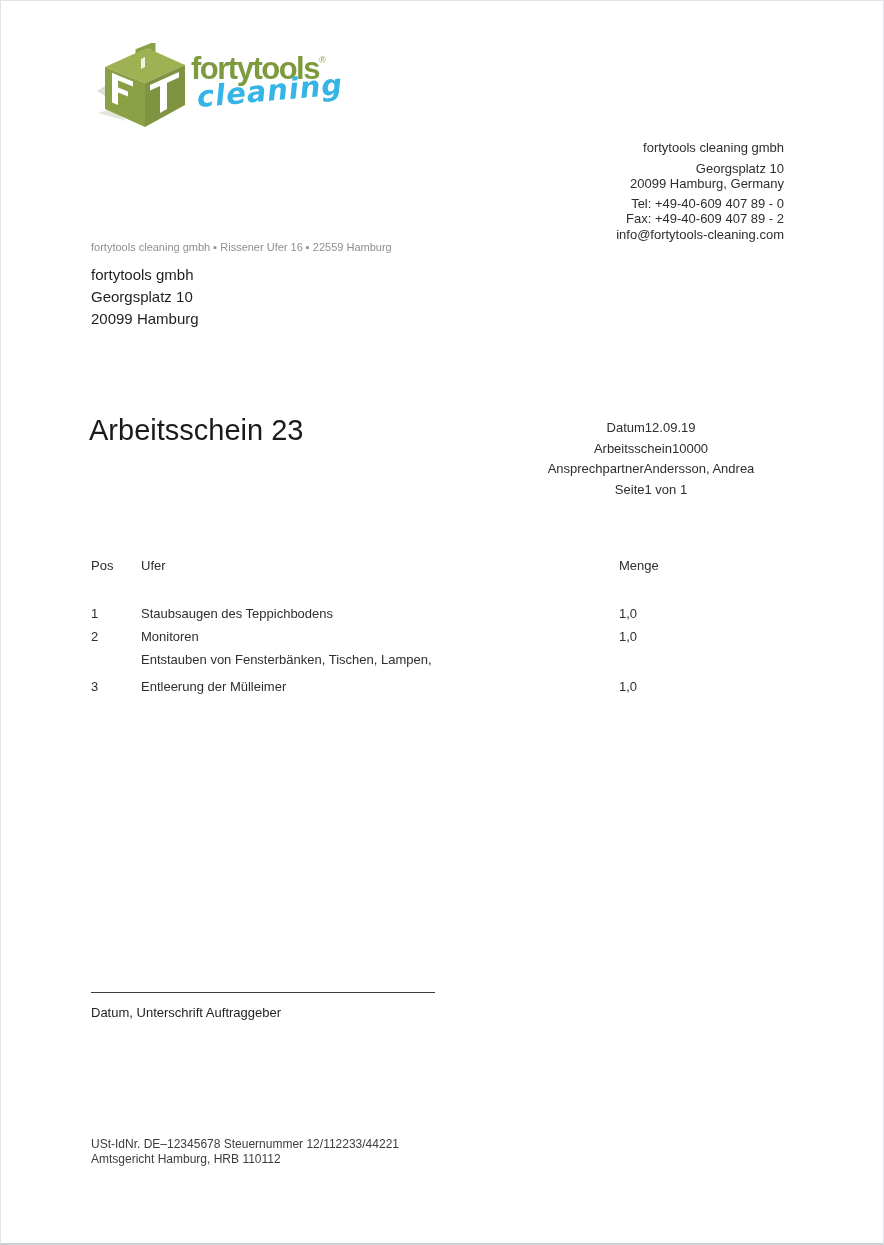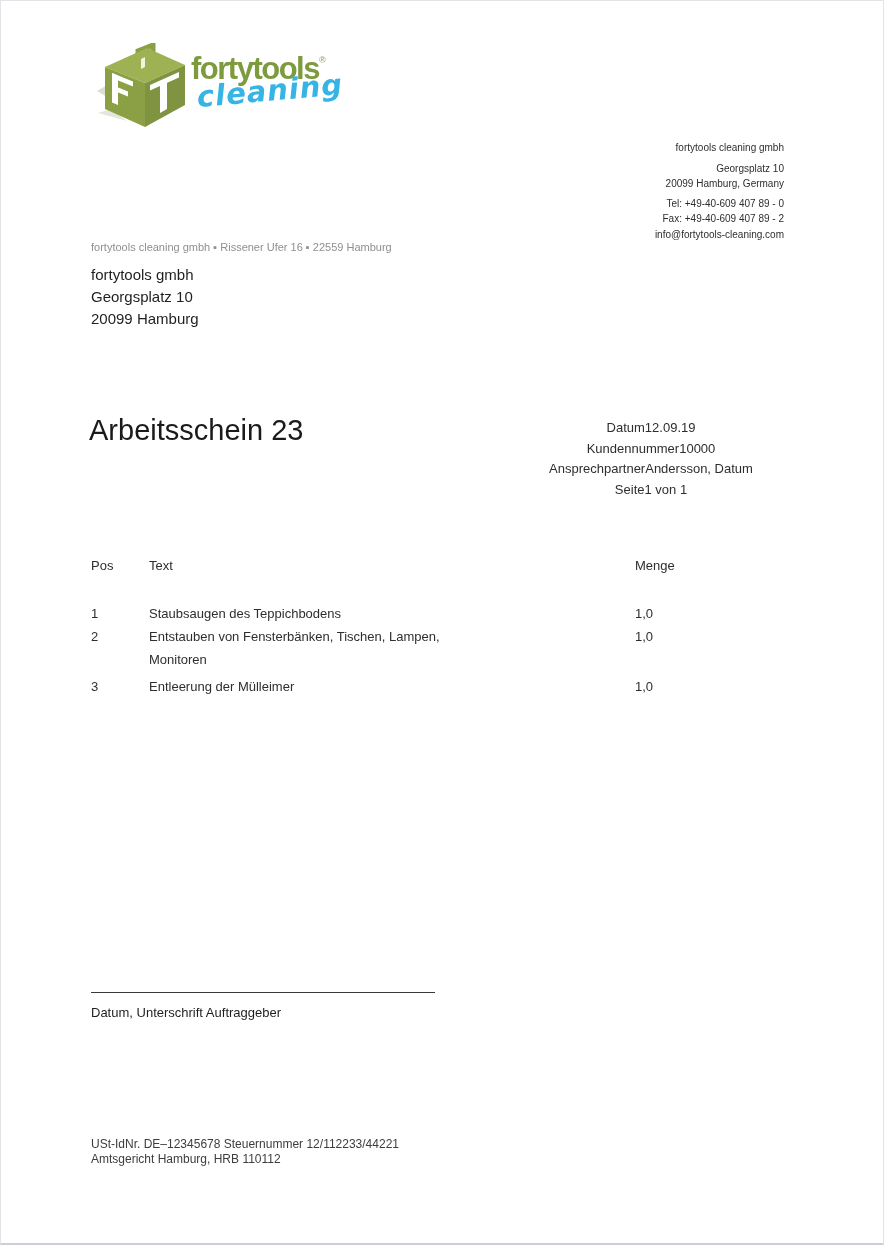--- a/index.html
+++ b/index.html
@@ -26,21 +26,21 @@
   .brand-sub{
     position:absolute;left:100px;top:37px;
     font-family:"DejaVu Sans","Liberation Sans",sans-serif;
     font-size:29px;font-weight:bold;font-style:italic;letter-spacing:1px;
     color:#35b4e5;transform:rotate(-5deg);transform-origin:left center;
     white-space:nowrap;
   }
   
   .company-block{
     position:absolute;top:139px;right:99px;
-    text-align:right;font-size:10px;line-height:15.5px;color:#2e2e2e;
+    text-align:right;font-size:13px;line-height:15.5px;color:#2e2e2e;
   }
   .company-block .grp-contact{margin-top:4px;}
   .company-block .co-name{margin-bottom:5px;}
   
   .sender-line{
     position:absolute;left:90px;top:240px;
     font-size:11px;color:#8f8f8f;white-space:nowrap;
   }
   .recipient{
     position:absolute;left:90px;top:263px;
@@ -52,21 +52,21 @@
     font-size:29px;font-weight:400;color:#1a1a1a;white-space:nowrap;
   }
   .meta-table{
     position:absolute;left:505px;top:417px;width:290px;
     font-size:13px;line-height:20.6px;color:#2e2e2e;
   }
   .meta-row{display:flex;justify-content:center;}
   
   .items{position:absolute;left:90px;top:556px;width:705px;font-size:13px;color:#2e2e2e;}
   .items-header,.item-row{
-    display:grid;grid-template-columns:50px 478px 1fr;line-height:17px;gap:8px;
+    display:grid;grid-template-columns:50px 478px 1fr;line-height:17px;
   }
   .items-body{margin-top:28px;}
   .item-row{line-height:23px;}
   .item-row + .item-row{margin-top:0;}
   .item-row.gap-before{margin-top:4px;}
   
   .sig-line{position:absolute;left:90px;top:991px;width:344px;border-top:1px solid #3a3a3a;height:0;}
   .sig-label{position:absolute;left:90px;top:1004px;font-size:13px;color:#1f1f1f;white-space:nowrap;}
   
   .footer{
@@ -126,52 +126,52 @@
   </div>
 
   <div class="doc-title">Arbeitsschein 23</div>
 
   <div class="meta-table">
     <div class="meta-row">
       <span>Datum</span>
       <span>12.09.19</span>
     </div>
     <div class="meta-row">
-      <span>Kundennummer</span>
+      <span>Arbeitsschein</span>
       <span>10000</span>
     </div>
     <div class="meta-row">
       <span>Ansprechpartner</span>
-      <span>Andersson, Datum</span>
+      <span>Andersson, Andrea</span>
     </div>
     <div class="meta-row">
       <span>Seite</span>
       <span>1 von 1</span>
     </div>
   </div>
 
   <div class="items">
     <div class="items-header">
       <div>Pos</div>
-      <div>Text</div>
+      <div>Ufer</div>
       <div>Menge</div>
     </div>
     <div class="items-body">
       <div class="item-row">
         <div>1</div>
         <div>
           <div>Staubsaugen des Teppichbodens</div>
         </div>
         <div>1,0</div>
       </div>
       <div class="item-row">
         <div>2</div>
         <div>
+          <div>Monitoren</div>
           <div>Entstauben von Fensterbänken, Tischen, Lampen,</div>
-          <div>Monitoren</div>
         </div>
         <div>1,0</div>
       </div>
       <div class="item-row gap-before">
         <div>3</div>
         <div>
           <div>Entleerung der Mülleimer</div>
         </div>
         <div>1,0</div>
       </div>

